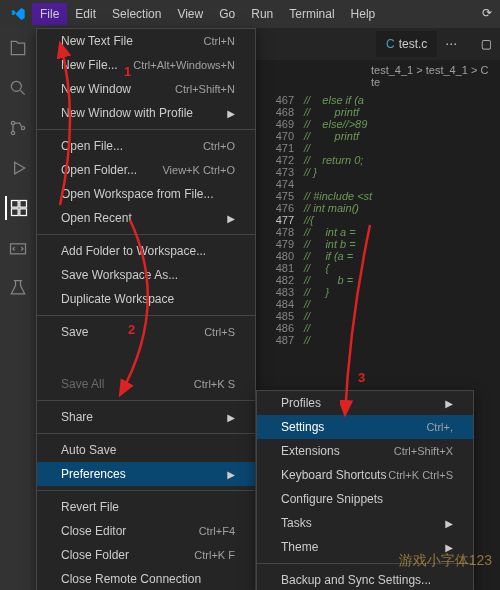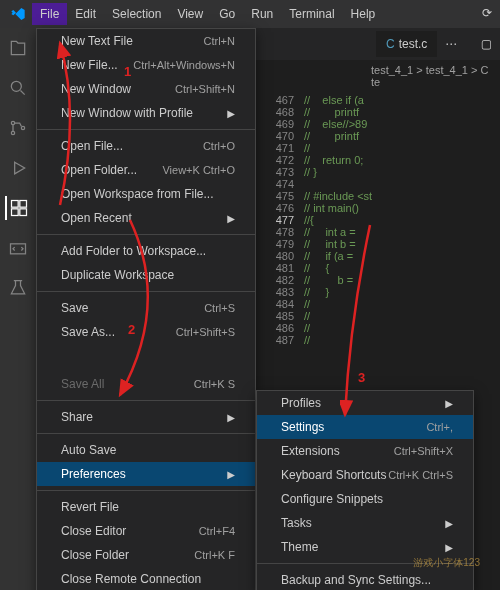--- a/index.html
+++ b/index.html
@@ -21,33 +21,33 @@
 .shortcut { color: #a0a0a0; font-size: 11px; }
 .submenu { left: 256px; top: 390px; width: 218px; }
 .editor-area { position: absolute; left: 256px; top: 28px; right: 0; background: #1e1e1e; }
 .tab-bar { height: 32px; background: #252526; display: flex; align-items: center; padding: 0 8px; gap: 8px; }
 .tab { padding: 6px 10px; background: #1e1e1e; color: #ccc; font-size: 12px; display: flex; align-items: center; gap: 4px; }
 .breadcrumb { padding: 4px 10px; color: #a0a0a0; font-size: 11px; }
 .code { font-family: Consolas, monospace; font-size: 11px; padding: 2px 0; }
 .line { display: flex; }
 .lineno { width: 48px; text-align: right; padding-right: 10px; color: #858585; }
 .line.hl .lineno { color: #c6c6c6; }
-.code-text { color: #6a9955; white-space: pre; }
+.code-text { color: #6a9955; white-space: pre; font-style: italic; }
 .behind-panel { position: absolute; left: 256px; top: 60px; width: 120px; }
 .install-btn { background: #0e639c; color: #fff; padding: 2px 8px; font-size: 11px; border-radius: 2px; display: inline-block; }
 .stats { color: #a0a0a0; font-size: 10px; display: flex; gap: 4px; align-items: center; }
 .star { color: #cc6633; }
 .behind-row { display: flex; justify-content: flex-end; gap: 6px; padding: 3px 6px; align-items: center; }
 .arrow-red { position: absolute; z-index: 200; pointer-events: none; }
 .toggle { position: absolute; left: 48px; top: 548px; display: flex; align-items: center; gap: 8px; }
 .toggle-sw { width: 28px; height: 16px; background: #d04848; border-radius: 8px; position: relative; }
 .toggle-sw::after { content: ""; position: absolute; right: 2px; top: 2px; width: 12px; height: 12px; background: #fff; border-radius: 50%; }
 .toggle-text { color: #ccc; font-size: 11px; }
 .red-num { position: absolute; color: #d22; font-weight: bold; z-index: 300; font-size: 13px; }
-.watermark { position: absolute; right: 20px; bottom: 20px; color: rgba(255,200,80,0.5); font-size: 10px; z-index: 400; }
+.watermark { position: absolute; right: 8px; bottom: 20px; color: rgba(255,200,80,0.5); font-size: 14px; z-index: 400; }
 .top-icons { position: absolute; right: 8px; top: 6px; color: #ccc; display: flex; gap: 10px; font-size: 12px; }
 .ext-icons { position: absolute; right: 130px; top: 62px; color: #ccc; display: flex; gap: 8px; font-size: 11px; }
 </style>
 </head>
 <body>
 
 <div class="menubar">
   <svg class="vscode-logo" viewBox="0 0 24 24">
       <path fill="#0098ff" d="M17 3l5 3v12l-5 3-9-9 9-9zM2 8l3-2 4 4-4 4-3-2 2-2-2-2z"></path>
     </svg>
@@ -305,30 +305,29 @@
     </div>
     <div class="menu-item">
       <span>Open Recent</span>
       <span class="menu-arrow">▶</span>
     </div>
     <div class="menu-sep"></div>
     <div class="menu-item">
       <span>Add Folder to Workspace...</span>
     </div>
     <div class="menu-item">
+      <span>Save Workspace As...</span>
+    </div>
+    <div class="menu-item">
       <span>Duplicate Workspace</span>
     </div>
     <div class="menu-sep"></div>
     <div class="menu-item">
       <span>Save</span>
       <span class="shortcut">Ctrl+S</span>
-    </div>
-    <div class="menu-item">
-      <span>Save As...</span>
-      <span class="shortcut">Ctrl+Shift+S</span>
     </div>
     <div class="menu-item disabled">
       <span>Save All</span>
       <span class="shortcut">Ctrl+K S</span>
     </div>
     <div class="menu-sep"></div>
     <div class="menu-item">
       <span>Share</span>
       <span class="menu-arrow">▶</span>
     </div>

